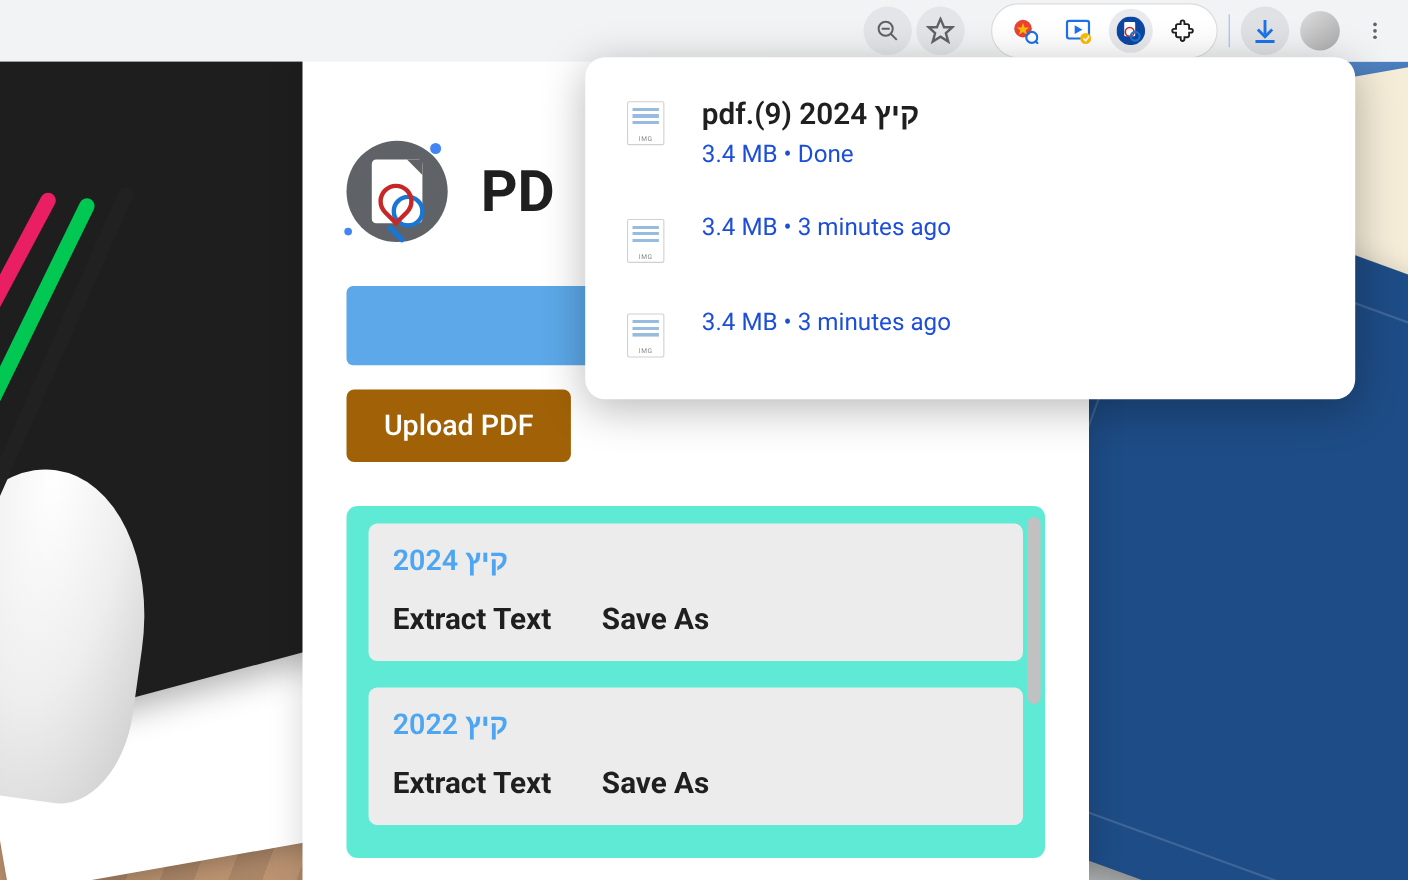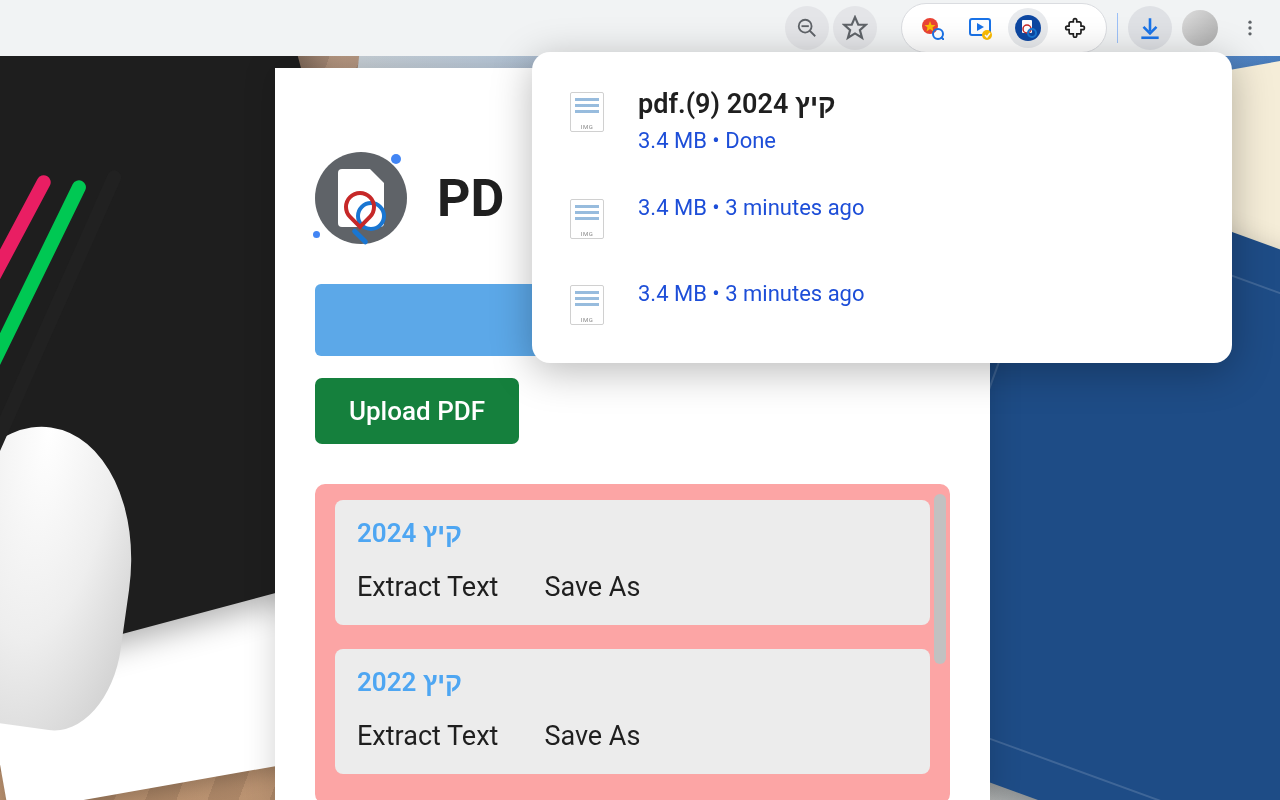--- a/index.html
+++ b/index.html
@@ -111,21 +111,21 @@
     transform: rotate(8deg);
   }
   .pen { position:absolute; width:14px; height:320px; border-radius:10px; transform-origin: top center;}
   .pen.p1{ background:#e91e63; top:120px; left:40px; transform: rotate(28deg);}
   .pen.p2{ background:#00c853; top:125px; left:75px; transform: rotate(26deg);}
   .pen.p3{ background:#212121; top:115px; left:110px; transform: rotate(24deg);}
 
   
   .app-panel {
     position:absolute;
-    top:68px;
+    top:44px;
     left:275px;
     width:715px;
     bottom:0;
     background:#fff;
     box-shadow: 0 0 30px rgba(0,0,0,0.18);
     padding: 0;
   }
   .app-header {
     display:flex;
     align-items:center;
@@ -160,50 +160,50 @@
     display:flex;align-items:center;justify-content:center;
     color:#fff;font-size:24px;font-weight:500;
     cursor:pointer;
     width: calc(100% - 80px);
   }
   .upload-btn{
     margin: 22px 0 0 40px;
     height:66px;
     padding: 0 34px;
     border-radius:7px;
-    background:#15803d;
+    background:#a16207;
     display:inline-flex;align-items:center;justify-content:center;
     color:#fff;font-size:26px;font-weight:500;
     cursor:pointer;
   }
 
   .file-list-container{
     margin: 40px 40px 0 40px;
     position:relative;
-    background:#fca5a5;
+    background:#5eead4;
     border-radius:10px;
     padding:16px 20px 0 20px;
     height: 320px;
   }
   .file-list-scroll{
     position:absolute;
     right:4px; top:10px;
     width:12px; height:170px;
     background:#c1c1c1;
     border-radius:6px;
   }
   .file-card{
     background:#ececec;
     border-radius:8px;
     padding:18px 22px 22px 22px;
     margin-bottom:24px;
   }
   .file-card-title{ color:#4ea6f2; font-size:26px; font-weight:600; margin-bottom:22px;}
   .file-card-actions{ display:flex; gap:46px;}
-  .file-card-actions span{ font-size:27px; font-weight:400; color:#1f1f1f; cursor:pointer;}
+  .file-card-actions span{ font-size:27px; font-weight:700; color:#1f1f1f; cursor:pointer;}
 
   
   .downloads-popup{
     position:absolute;
     top:52px;
     left:532px;
     width:700px;
     background:#fff;
     border-radius:18px;
     box-shadow: 0 8px 40px rgba(0,0,0,0.28);

